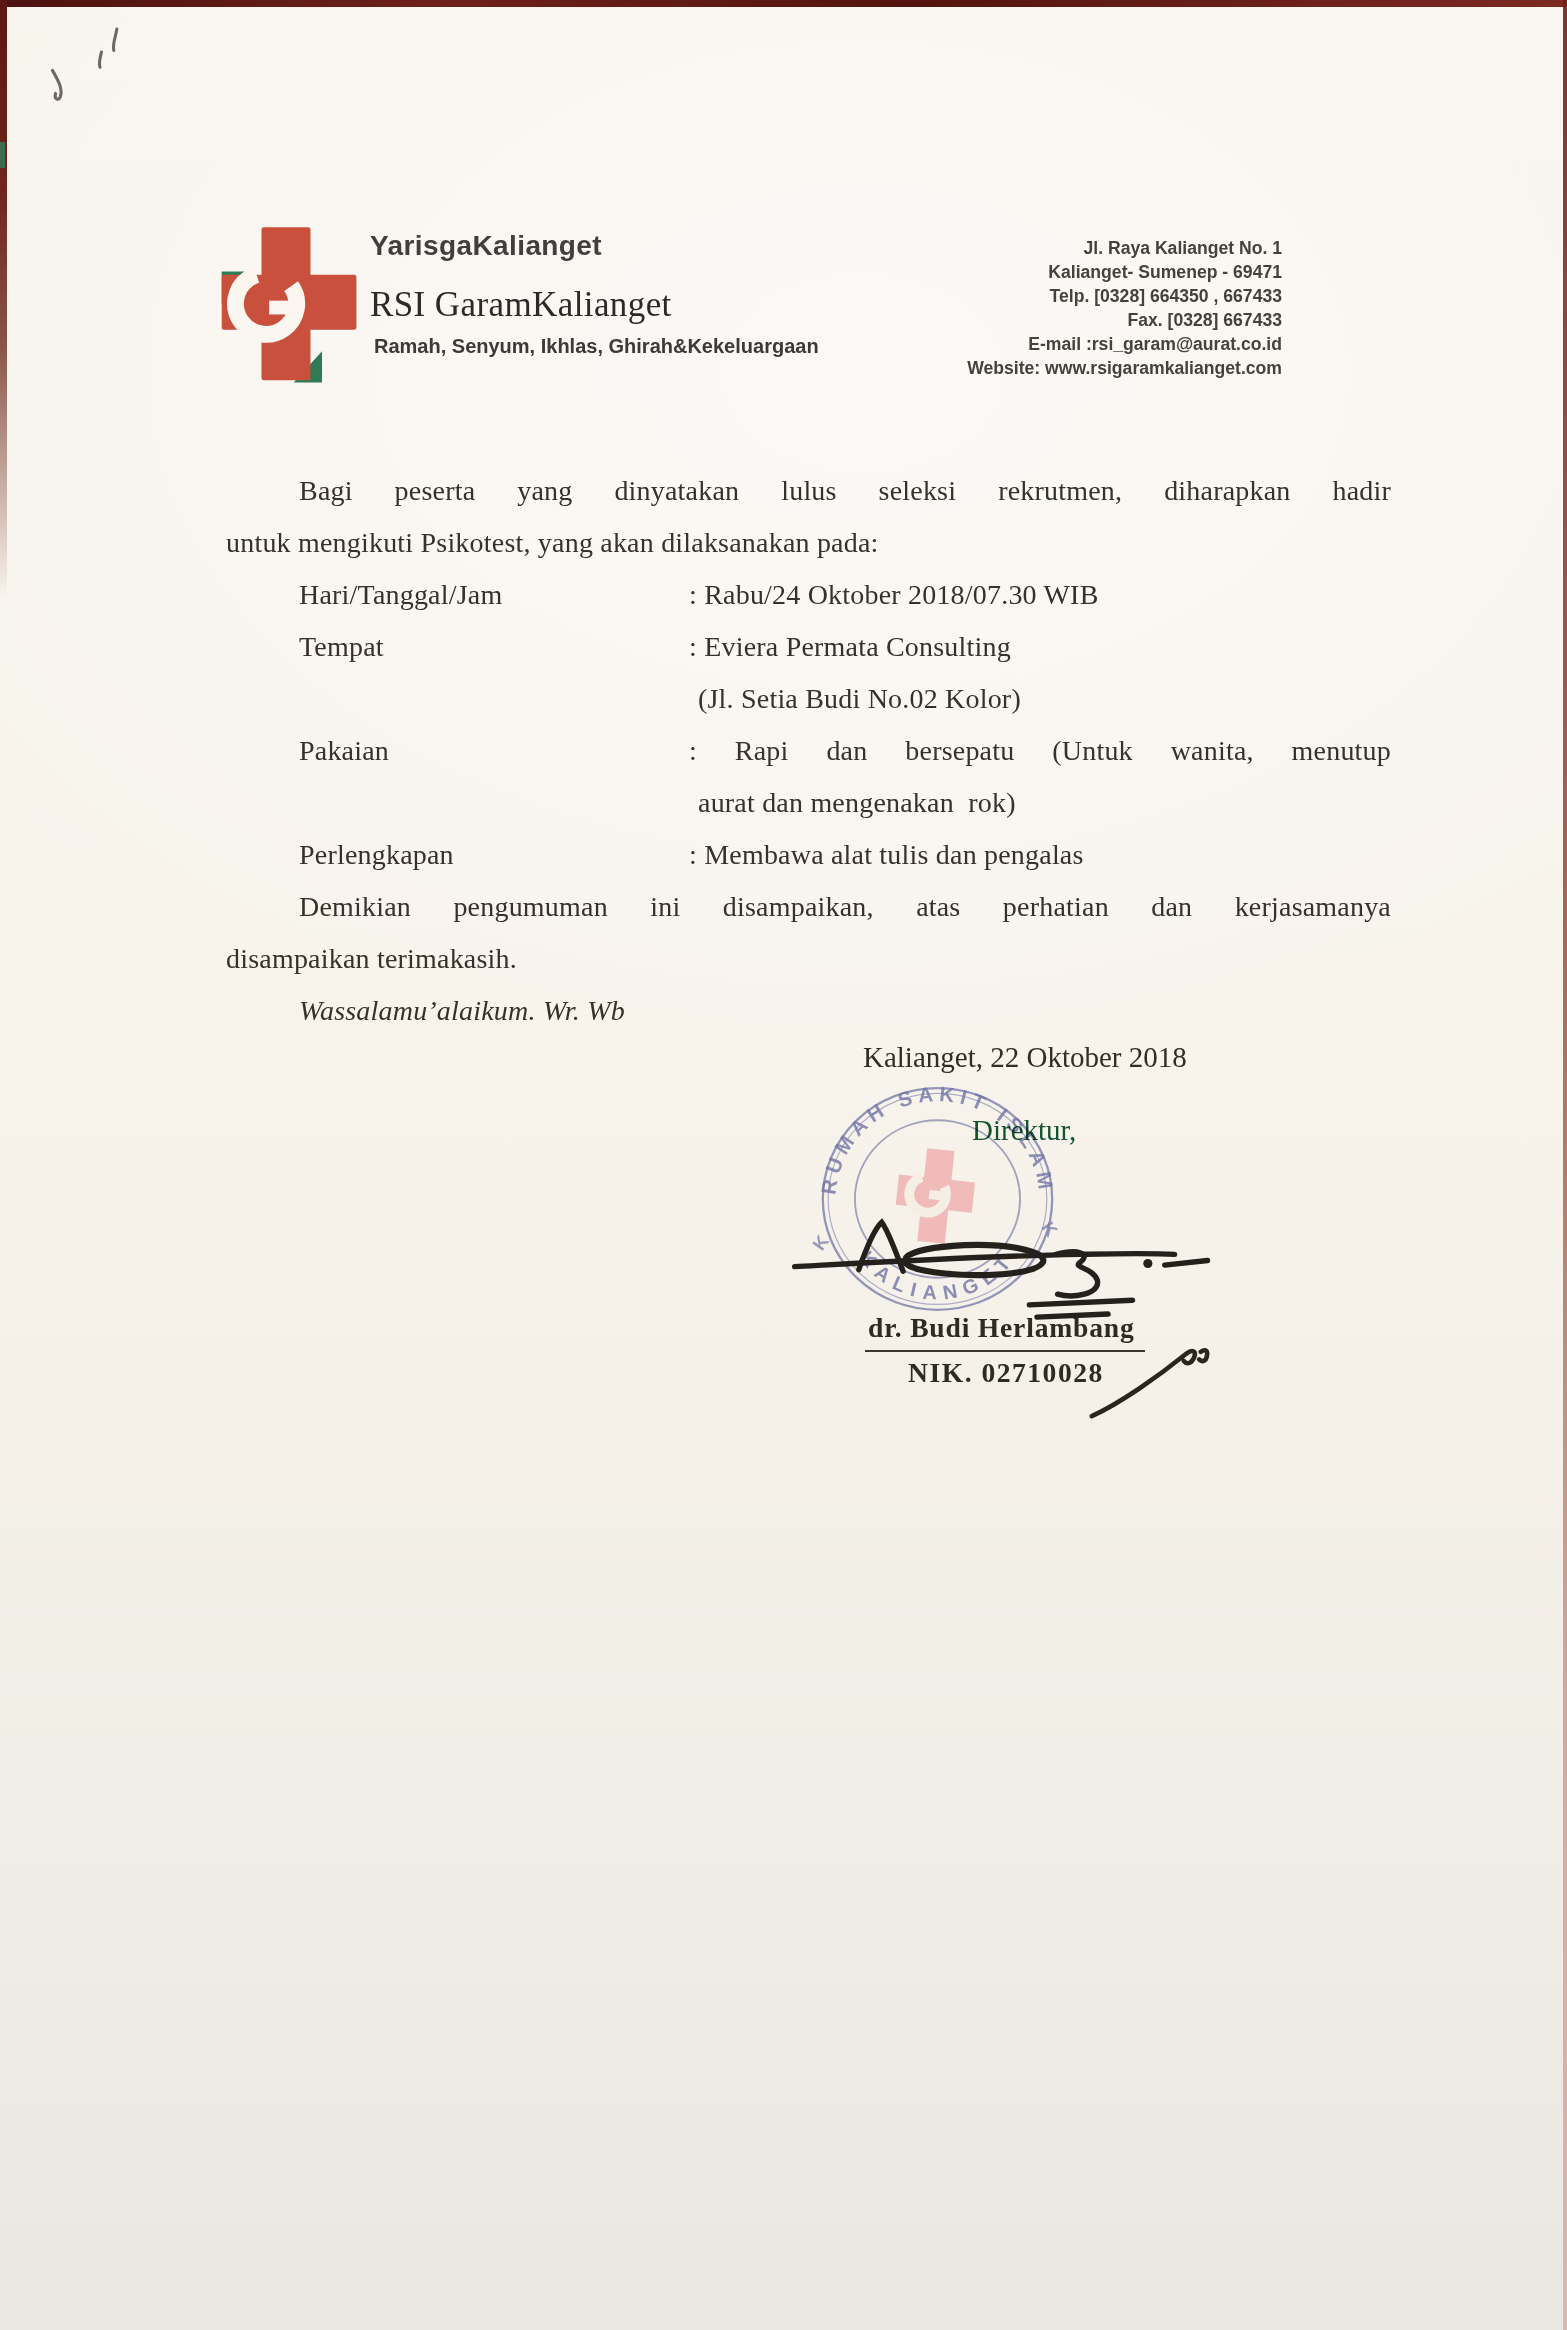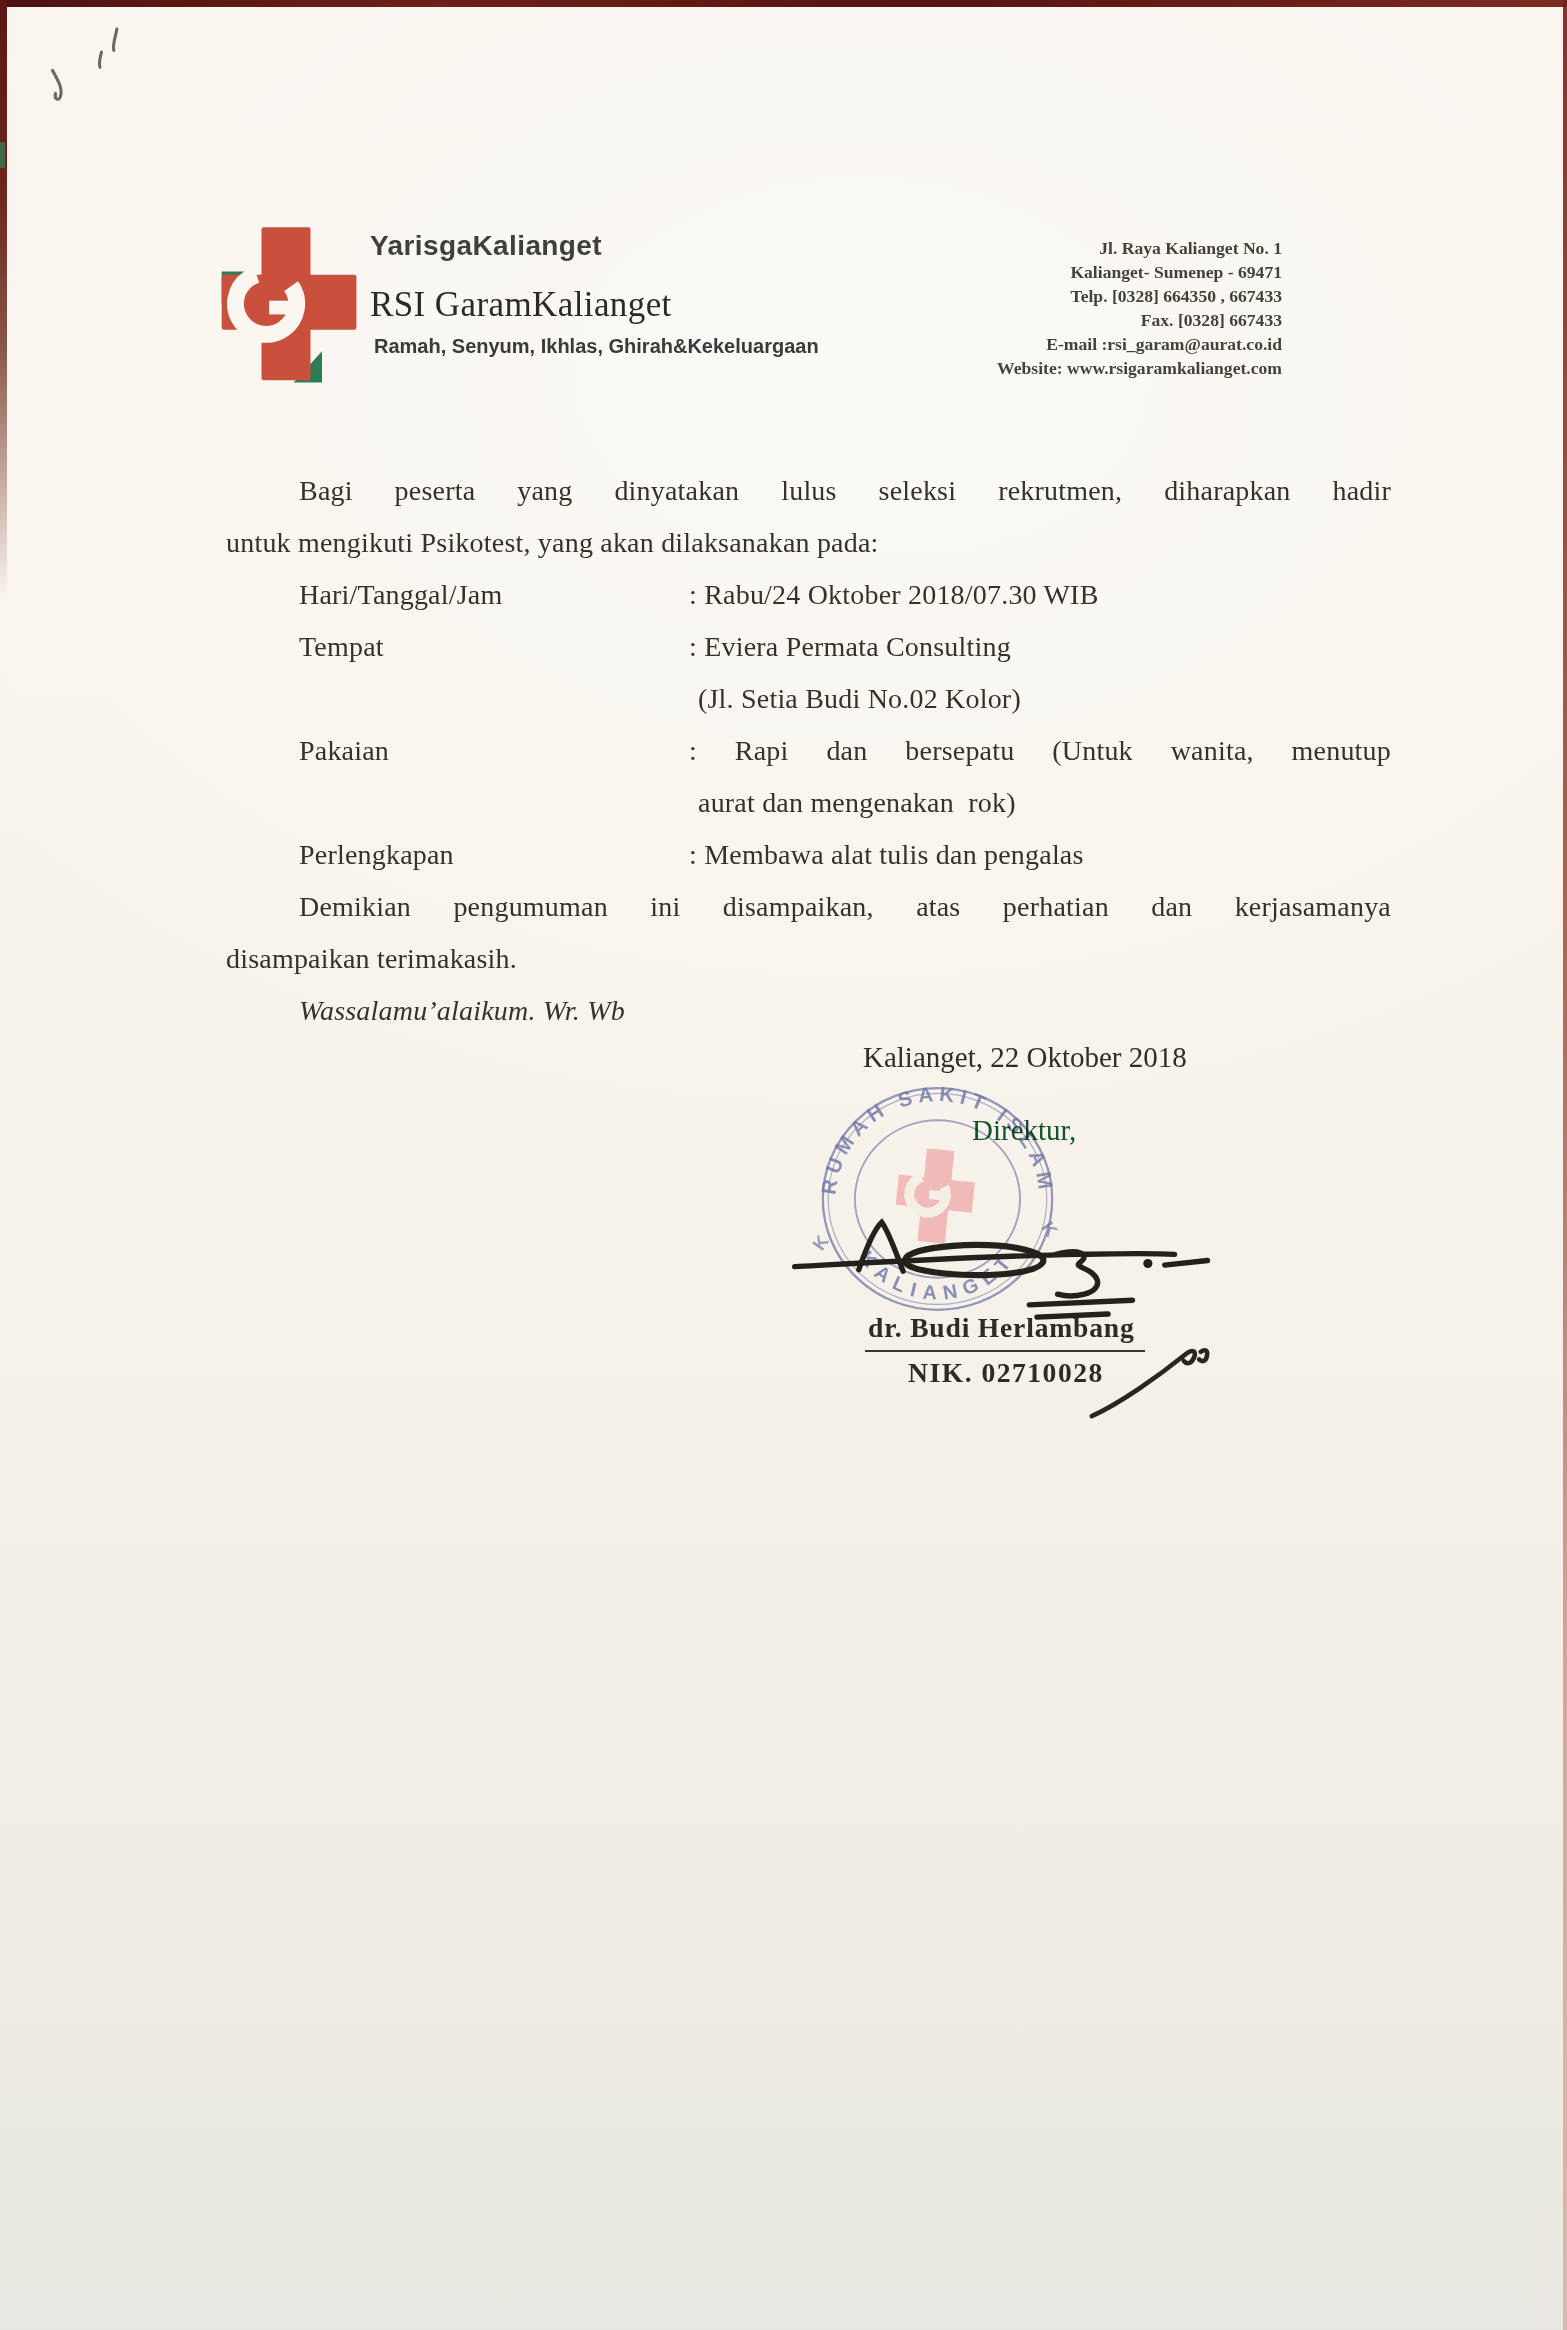--- a/index.html
+++ b/index.html
@@ -23,21 +23,21 @@
     background:linear-gradient(180deg,#6e2019 0%,#9c5246 38%,#caa095 72%,#d9b3a8 100%);}
 
   .abs{position:absolute;}
   .sans{font-family:"Liberation Sans","DejaVu Sans",sans-serif;}
 
   
   .org-small{left:370px;top:230px;font-size:28px;font-weight:bold;color:#413f3e;letter-spacing:0.4px;}
   .org-name{left:370px;top:285px;font-size:35px;font-weight:normal;color:#2c2a28;letter-spacing:0.4px;}
   .org-tagline{left:374px;top:335px;font-size:20px;font-weight:bold;color:#3c3a38;}
   .addr{right:286px;top:236px;text-align:right;font-size:17.6px;line-height:24px;
-        font-weight:bold;color:#45423c;font-family:Liberation Serif, serif;}
+        font-weight:bold;color:#45423c;}
 
   
   .bl{position:absolute;font-size:28px;color:#37312b;white-space:pre;letter-spacing:0.2px;font-family:Liberation Serif, serif;}
   .just{white-space:normal;text-align:justify;text-align-last:justify;}
   .lbl{left:299px;}
   .val{left:689px;}
   .cont1{left:698px;}
   .ital{font-style:italic;}
 
   

